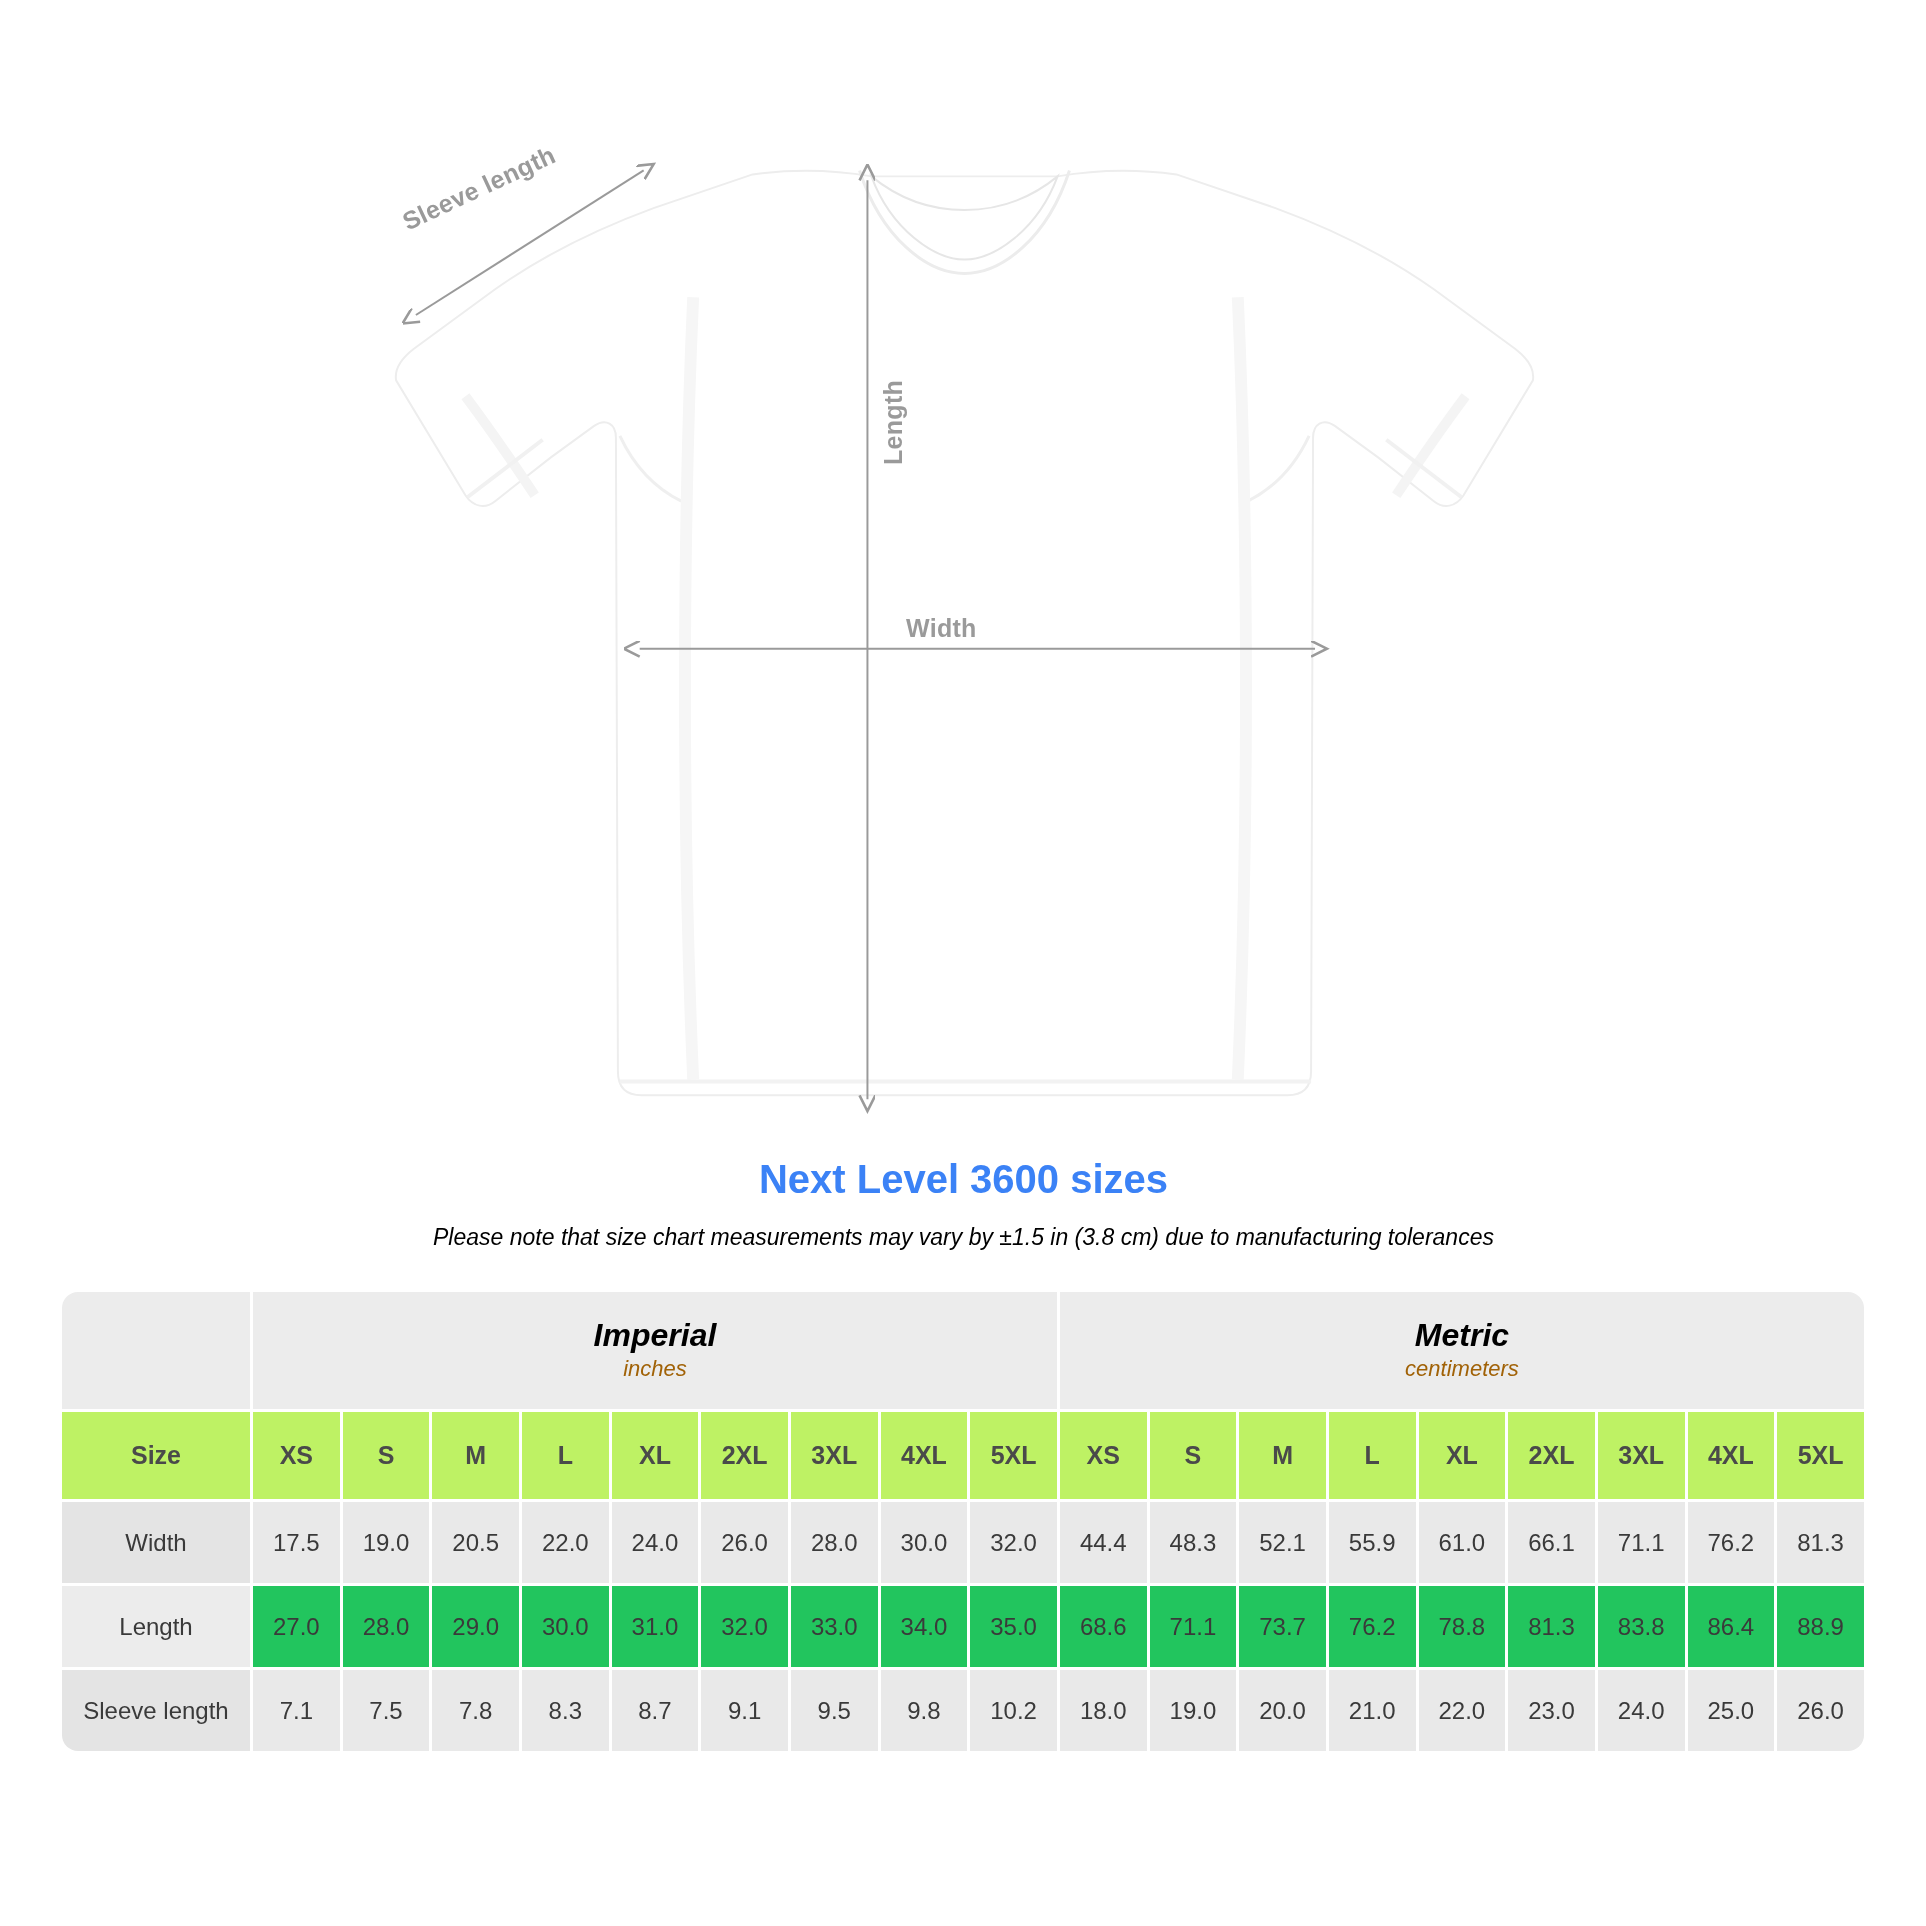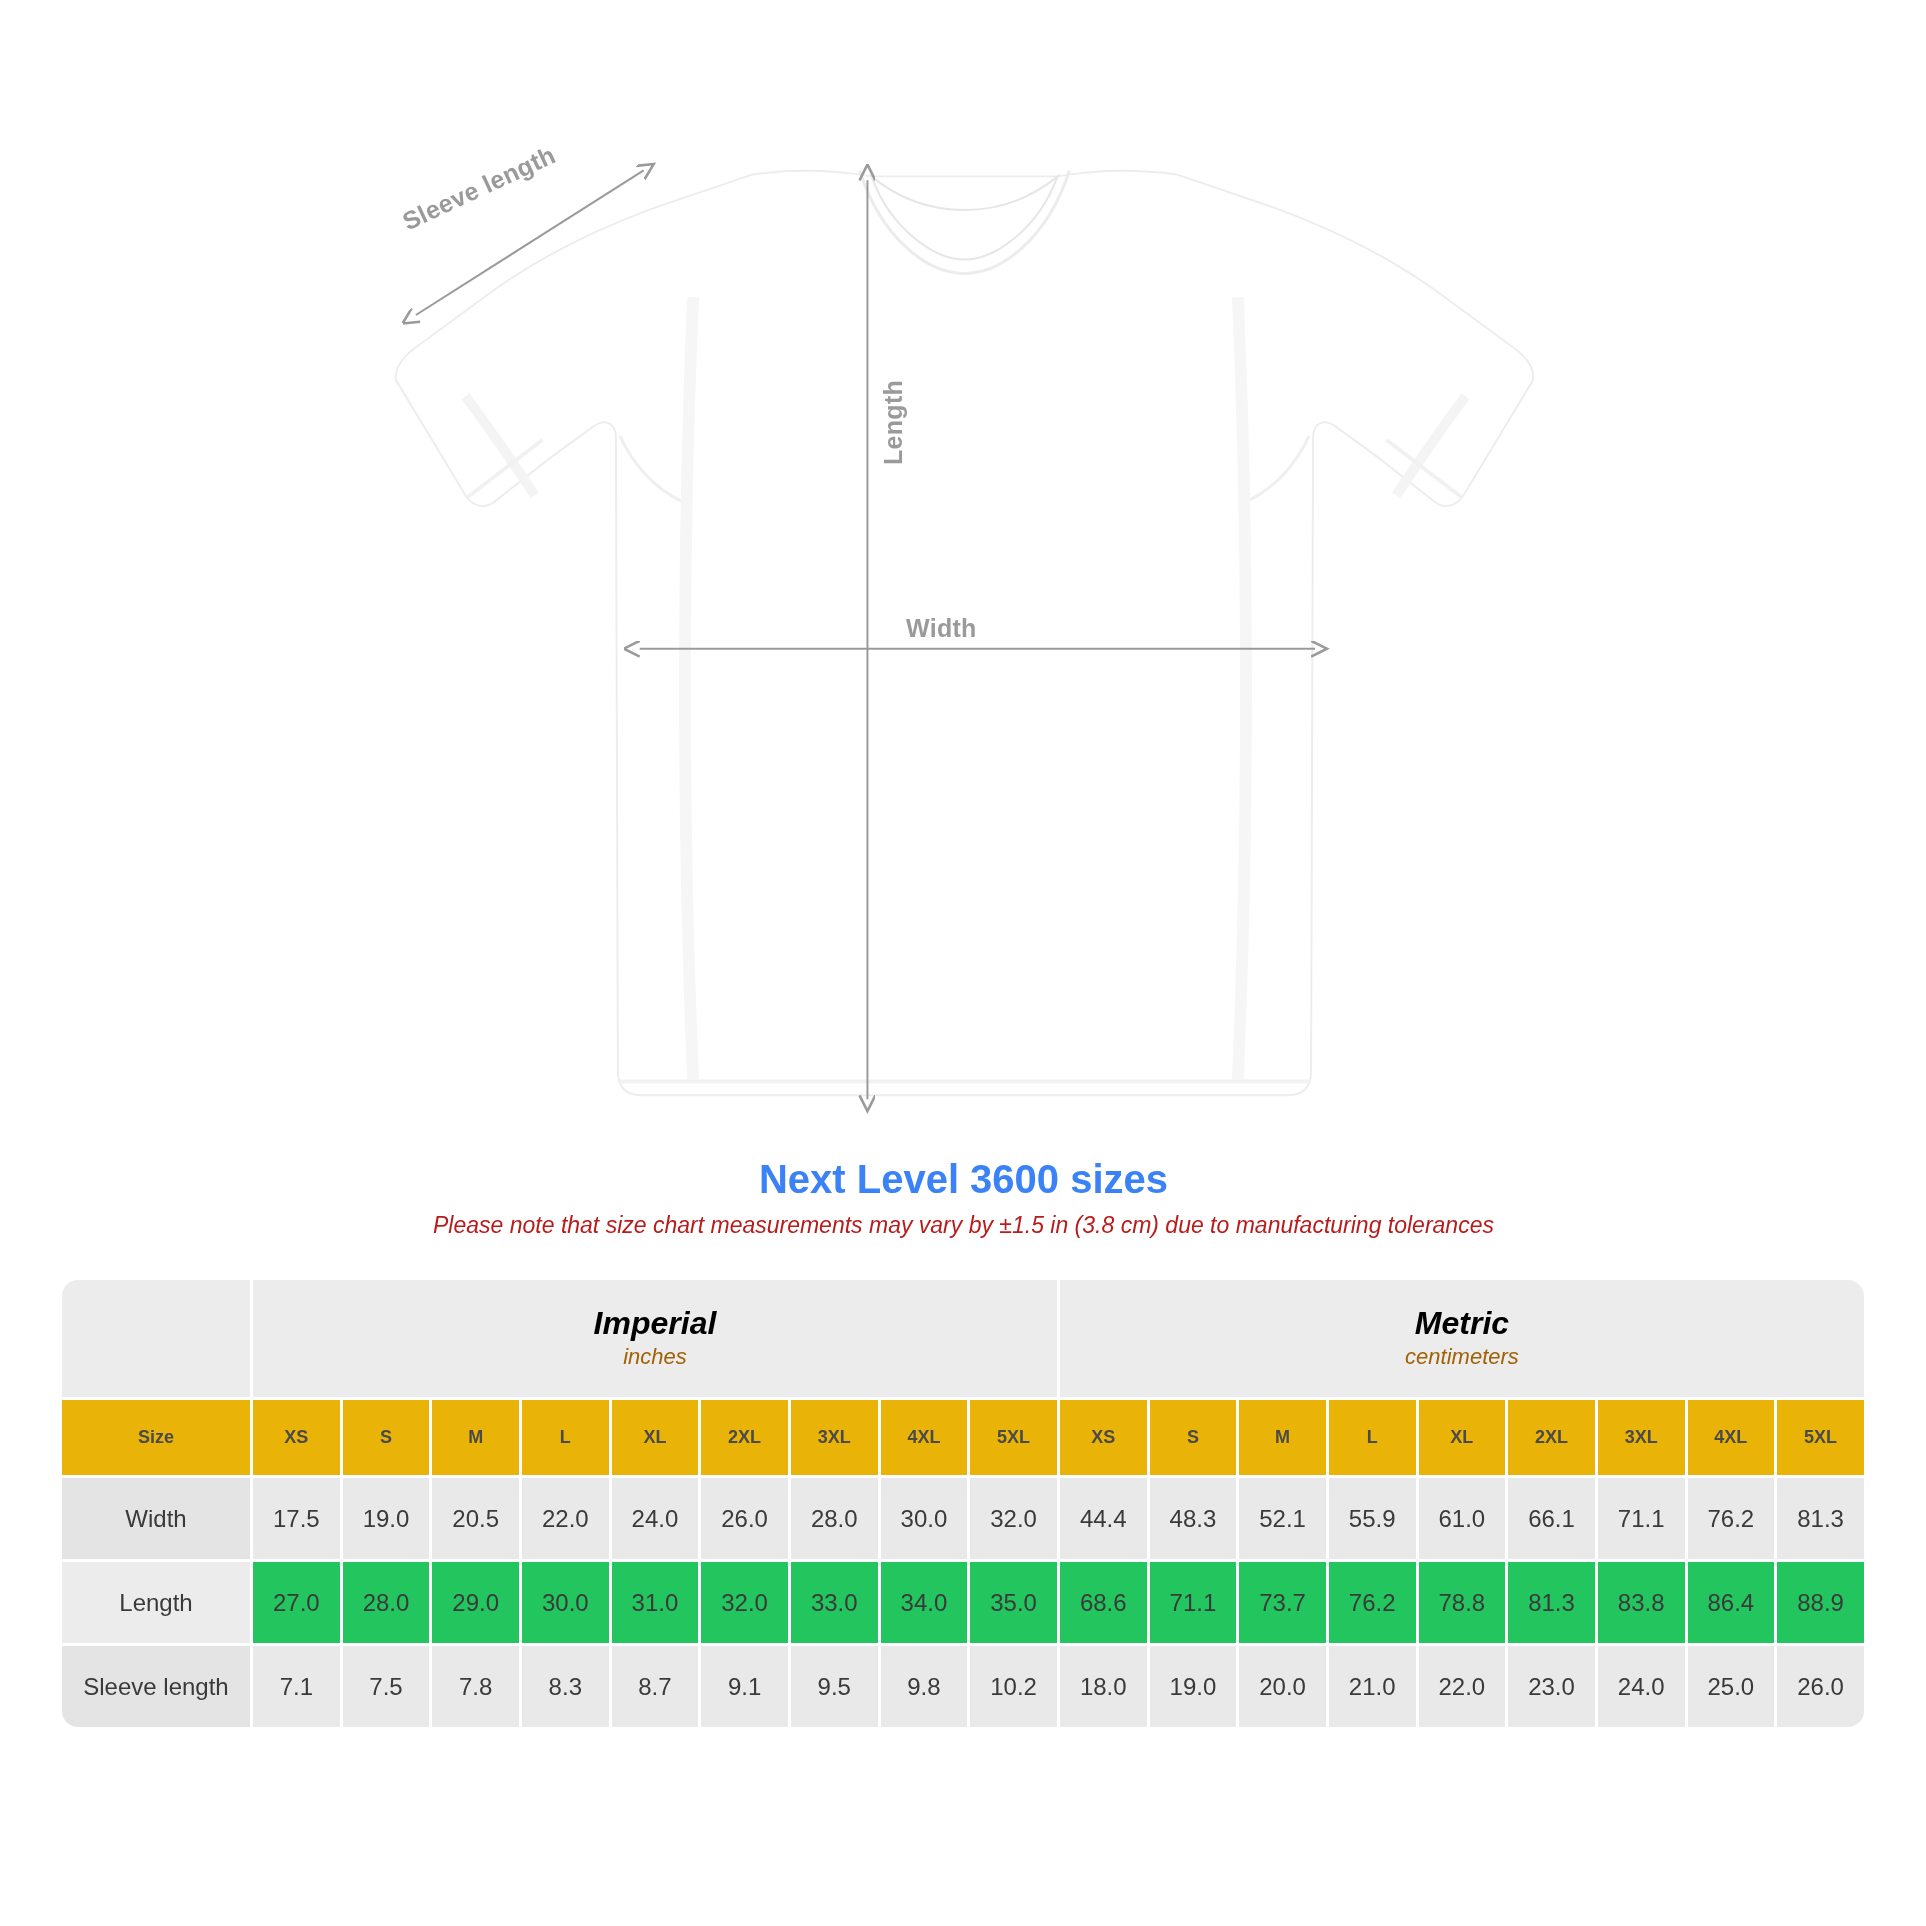--- a/index.html
+++ b/index.html
@@ -63,22 +63,22 @@
   }
   .chart-title {
     font-size: 40px;
     font-weight: bold;
     color: #3b82f6;
     margin: 0;
   }
   .chart-note {
     font-size: 23px;
     font-style: italic;
-    color: #b91c1c;
-    margin-top: 10px;
+    color: #000000;
+    margin-top: 22px;
   }
 
   
   .table-wrap {
     margin: 38px 59px 0 59px;
   }
   table.size-table {
     width: 1808px;
     border-collapse: separate;
     border-spacing: 3px;
@@ -116,23 +116,23 @@
   .unit-sub {
     font-size: 22px;
     font-style: italic;
     color: #a16207;
     display: block;
     line-height: 1.4;
   }
   tr.header-row th {
     font-weight: bold;
     color: #4a4a4a;
-    font-size: 18px;
-    height: 75px;
-    background: #eab308;
+    font-size: 25px;
+    height: 87px;
+    background: #bef264;
   }
   td.row-label, th.row-label {
     font-weight: bold;
     color: #4a4a4a;
     font-size: 25px;
     background: #ececec;
   }
   td.val {
     background: #f1f1f1;
     margin-left: 32px;

